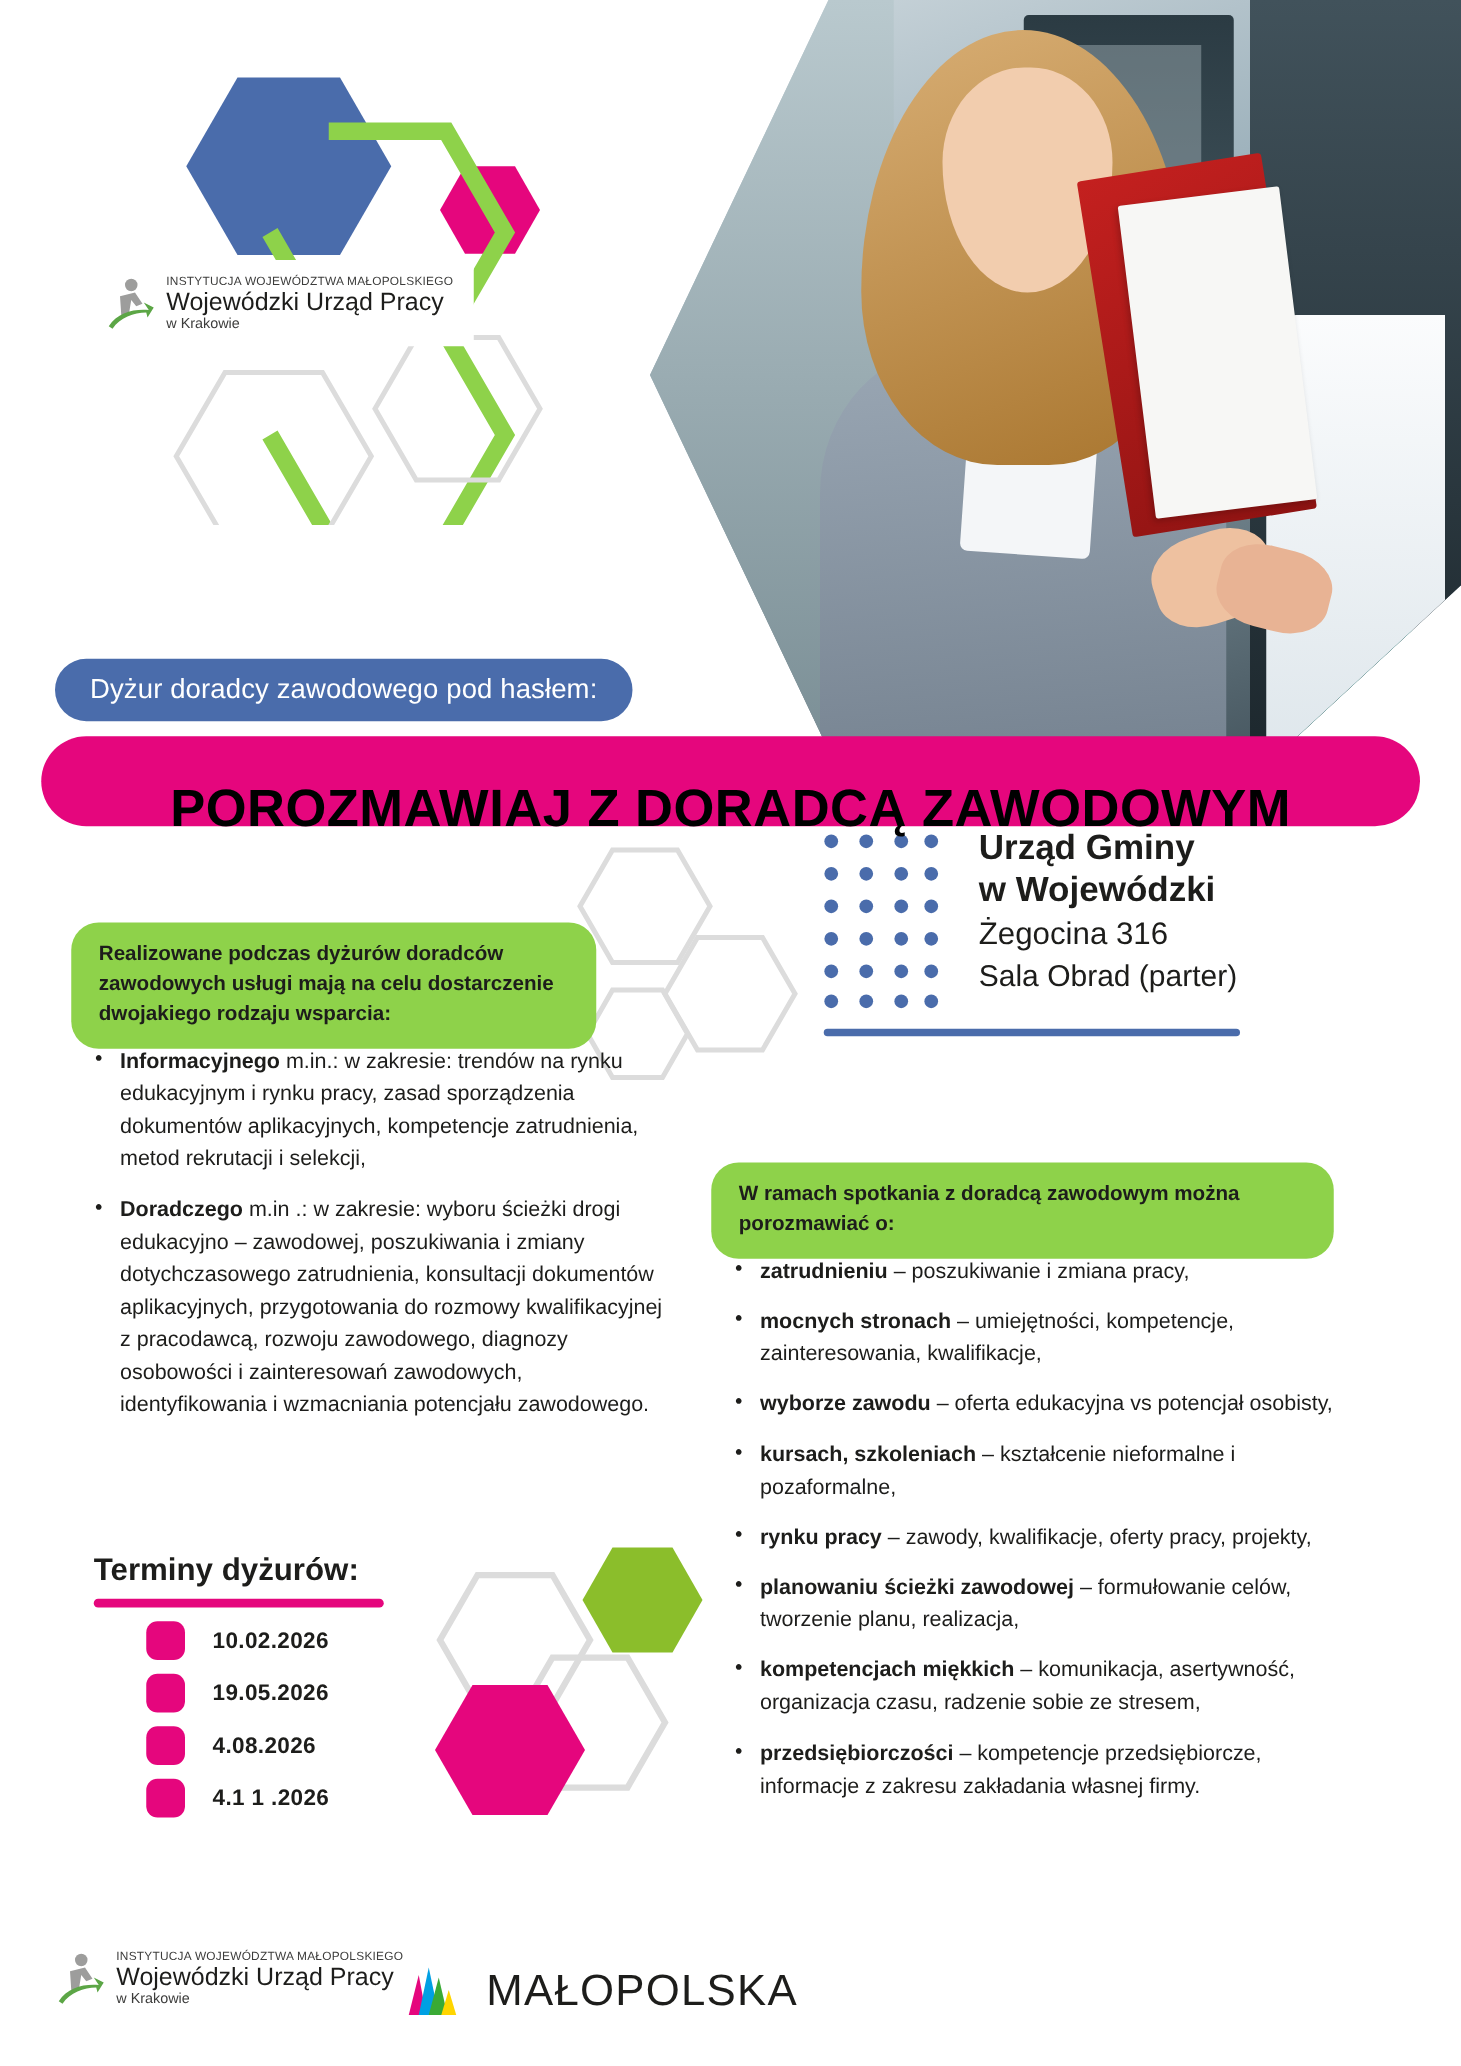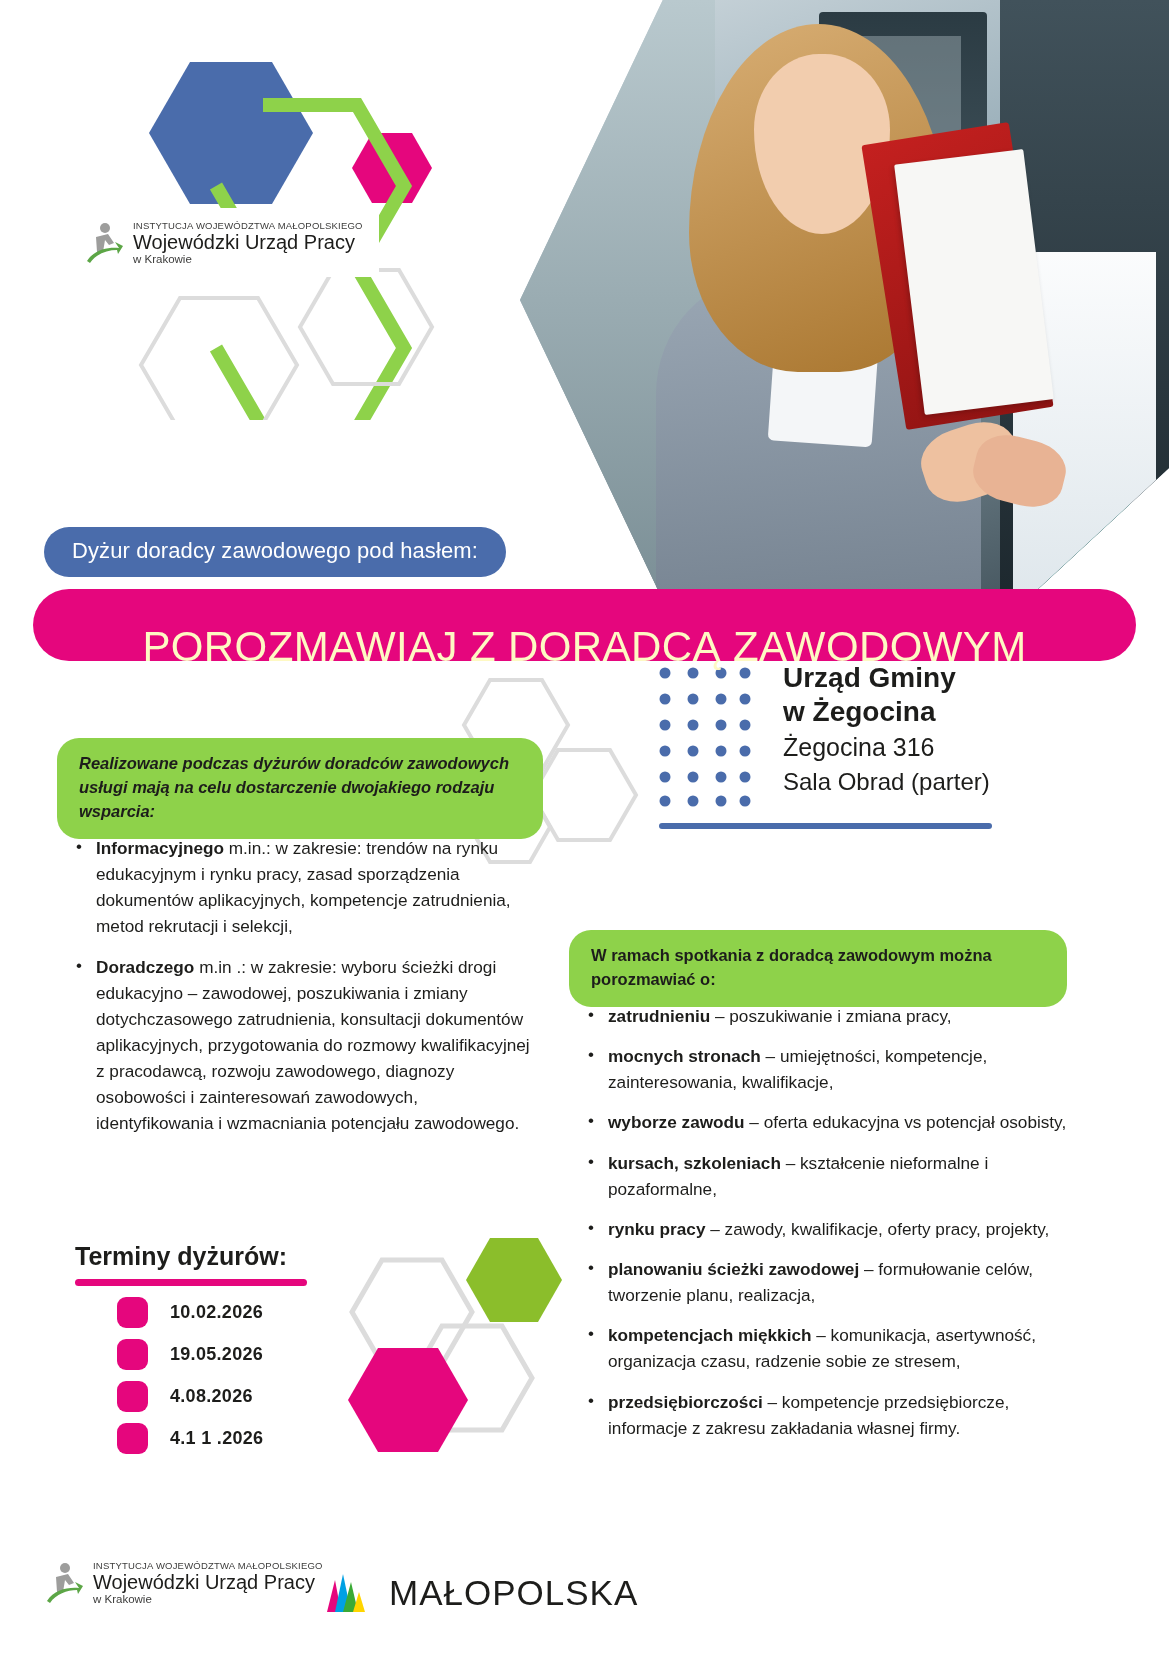--- a/index.html
+++ b/index.html
@@ -74,43 +74,43 @@
   
   .banner-pink {
     position: absolute; left: 33px; top: 589px;
     width: 1103px; height: 72px;
     background: #e5067d;
     border-radius: 36px;
     display: flex; align-items: center; justify-content: center;
     z-index: 7;
   }
   .banner-pink span {
-    color: #fef9c3;
+    color: #000000;
     font-size: 42px;
-    font-weight: normal;
+    font-weight: bold;
     letter-spacing: .4px;
     white-space: nowrap;
     margin-top: 44px;
   }
 
   
   .mid-hex { position: absolute; left: 430px; top: 672px; width: 250px; height: 220px; pointer-events: none; }
 
   
   .green-box {
     background: #8ed24a;
     border-radius: 22px;
     padding: 14px 22px 15px 22px;
     font-size: 16.5px;
     font-weight: bold;
     line-height: 1.45;
     color: #1d1d1b;
   }
 
-  .box-left { position: absolute; left: 57px; top: 738px; width: 486px; z-index: 5; font-style: italic; }
+  .box-left { position: absolute; left: 57px; top: 738px; width: 420px; z-index: 5; }
   .box-right { position: absolute; left: 569px; top: 930px; width: 498px; z-index: 5; }
 
   
   ul.blist { list-style: none; }
   ul.blist li {
     position: relative;
     padding-left: 30px;
     font-size: 17.2px;
     line-height: 1.52;
     margin-bottom: 14px;
@@ -278,21 +278,21 @@
           <circle cx="62" cy="110" r="5.5"></circle>
           <circle cx="86" cy="110" r="5.5"></circle>
         <circle cx="6" cy="134" r="5.5"></circle>
           <circle cx="34" cy="134" r="5.5"></circle>
           <circle cx="62" cy="134" r="5.5"></circle>
           <circle cx="86" cy="134" r="5.5"></circle>
       </g>
     </svg>
     <div class="addr-text">
       <div class="addr-h">Urząd Gminy</div>
-      <div class="addr-h">w Żegocina</div>
+      <div class="addr-h">w Wojewódzki</div>
       <div class="addr-s">Żegocina 316</div>
       <div class="addr-t">Sala Obrad (parter)</div>
     </div>
   </div>
   <div class="addr-rule"></div>
 </div>
 
 <div class="green-box box-right">
   <span>W ramach spotkania z doradcą zawodowym można porozmawiać o:</span>
 </div>

